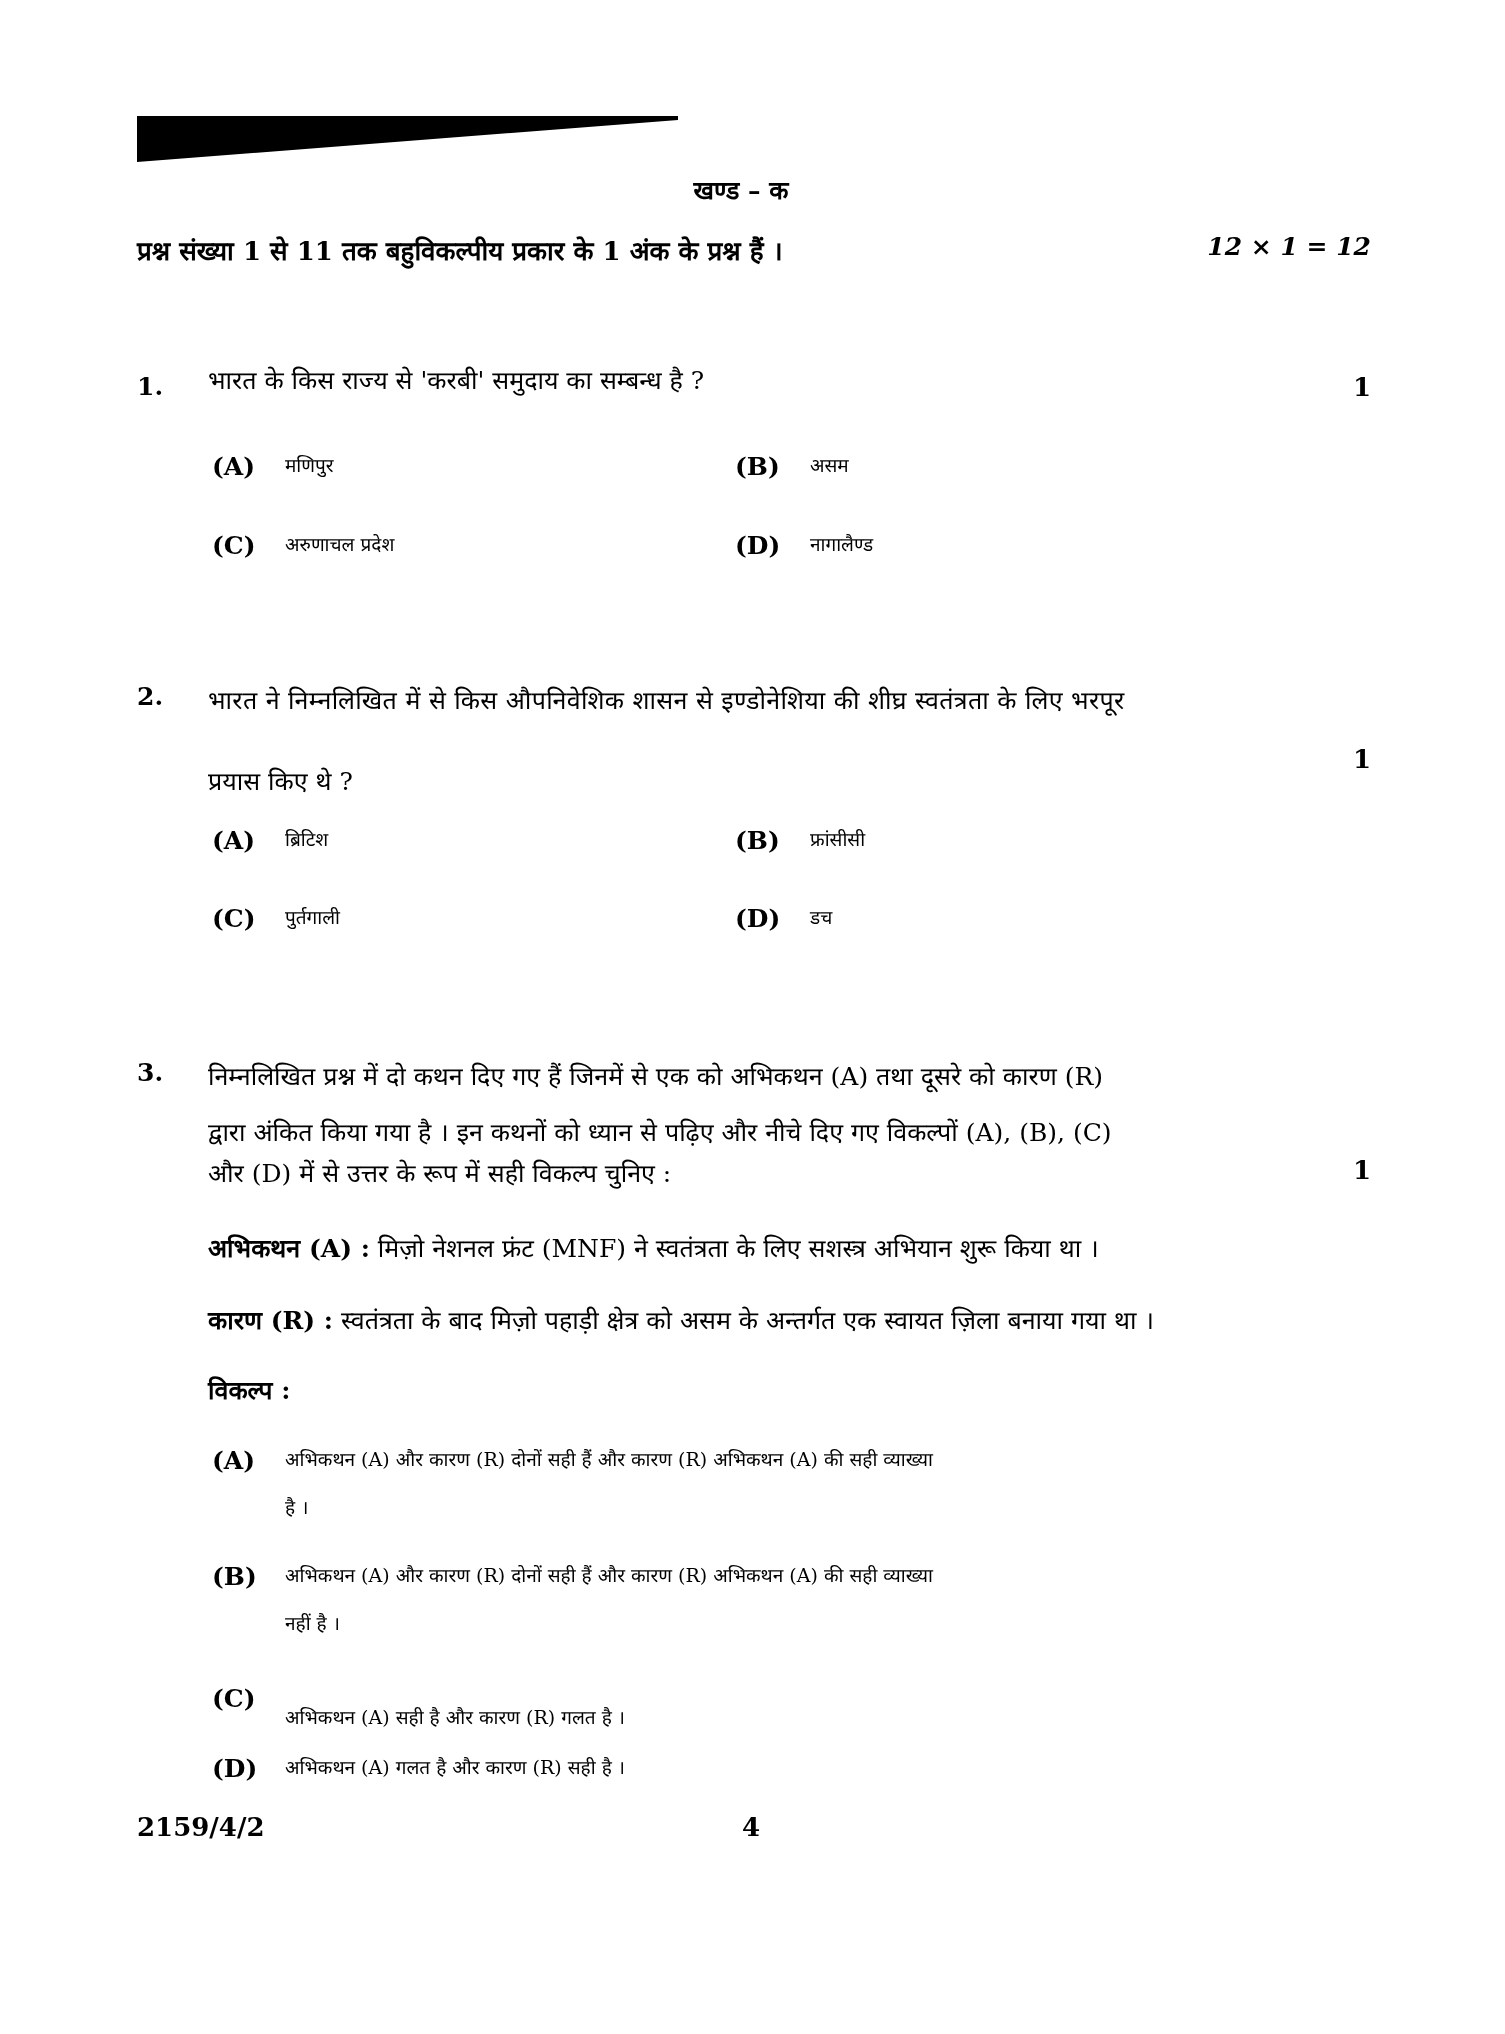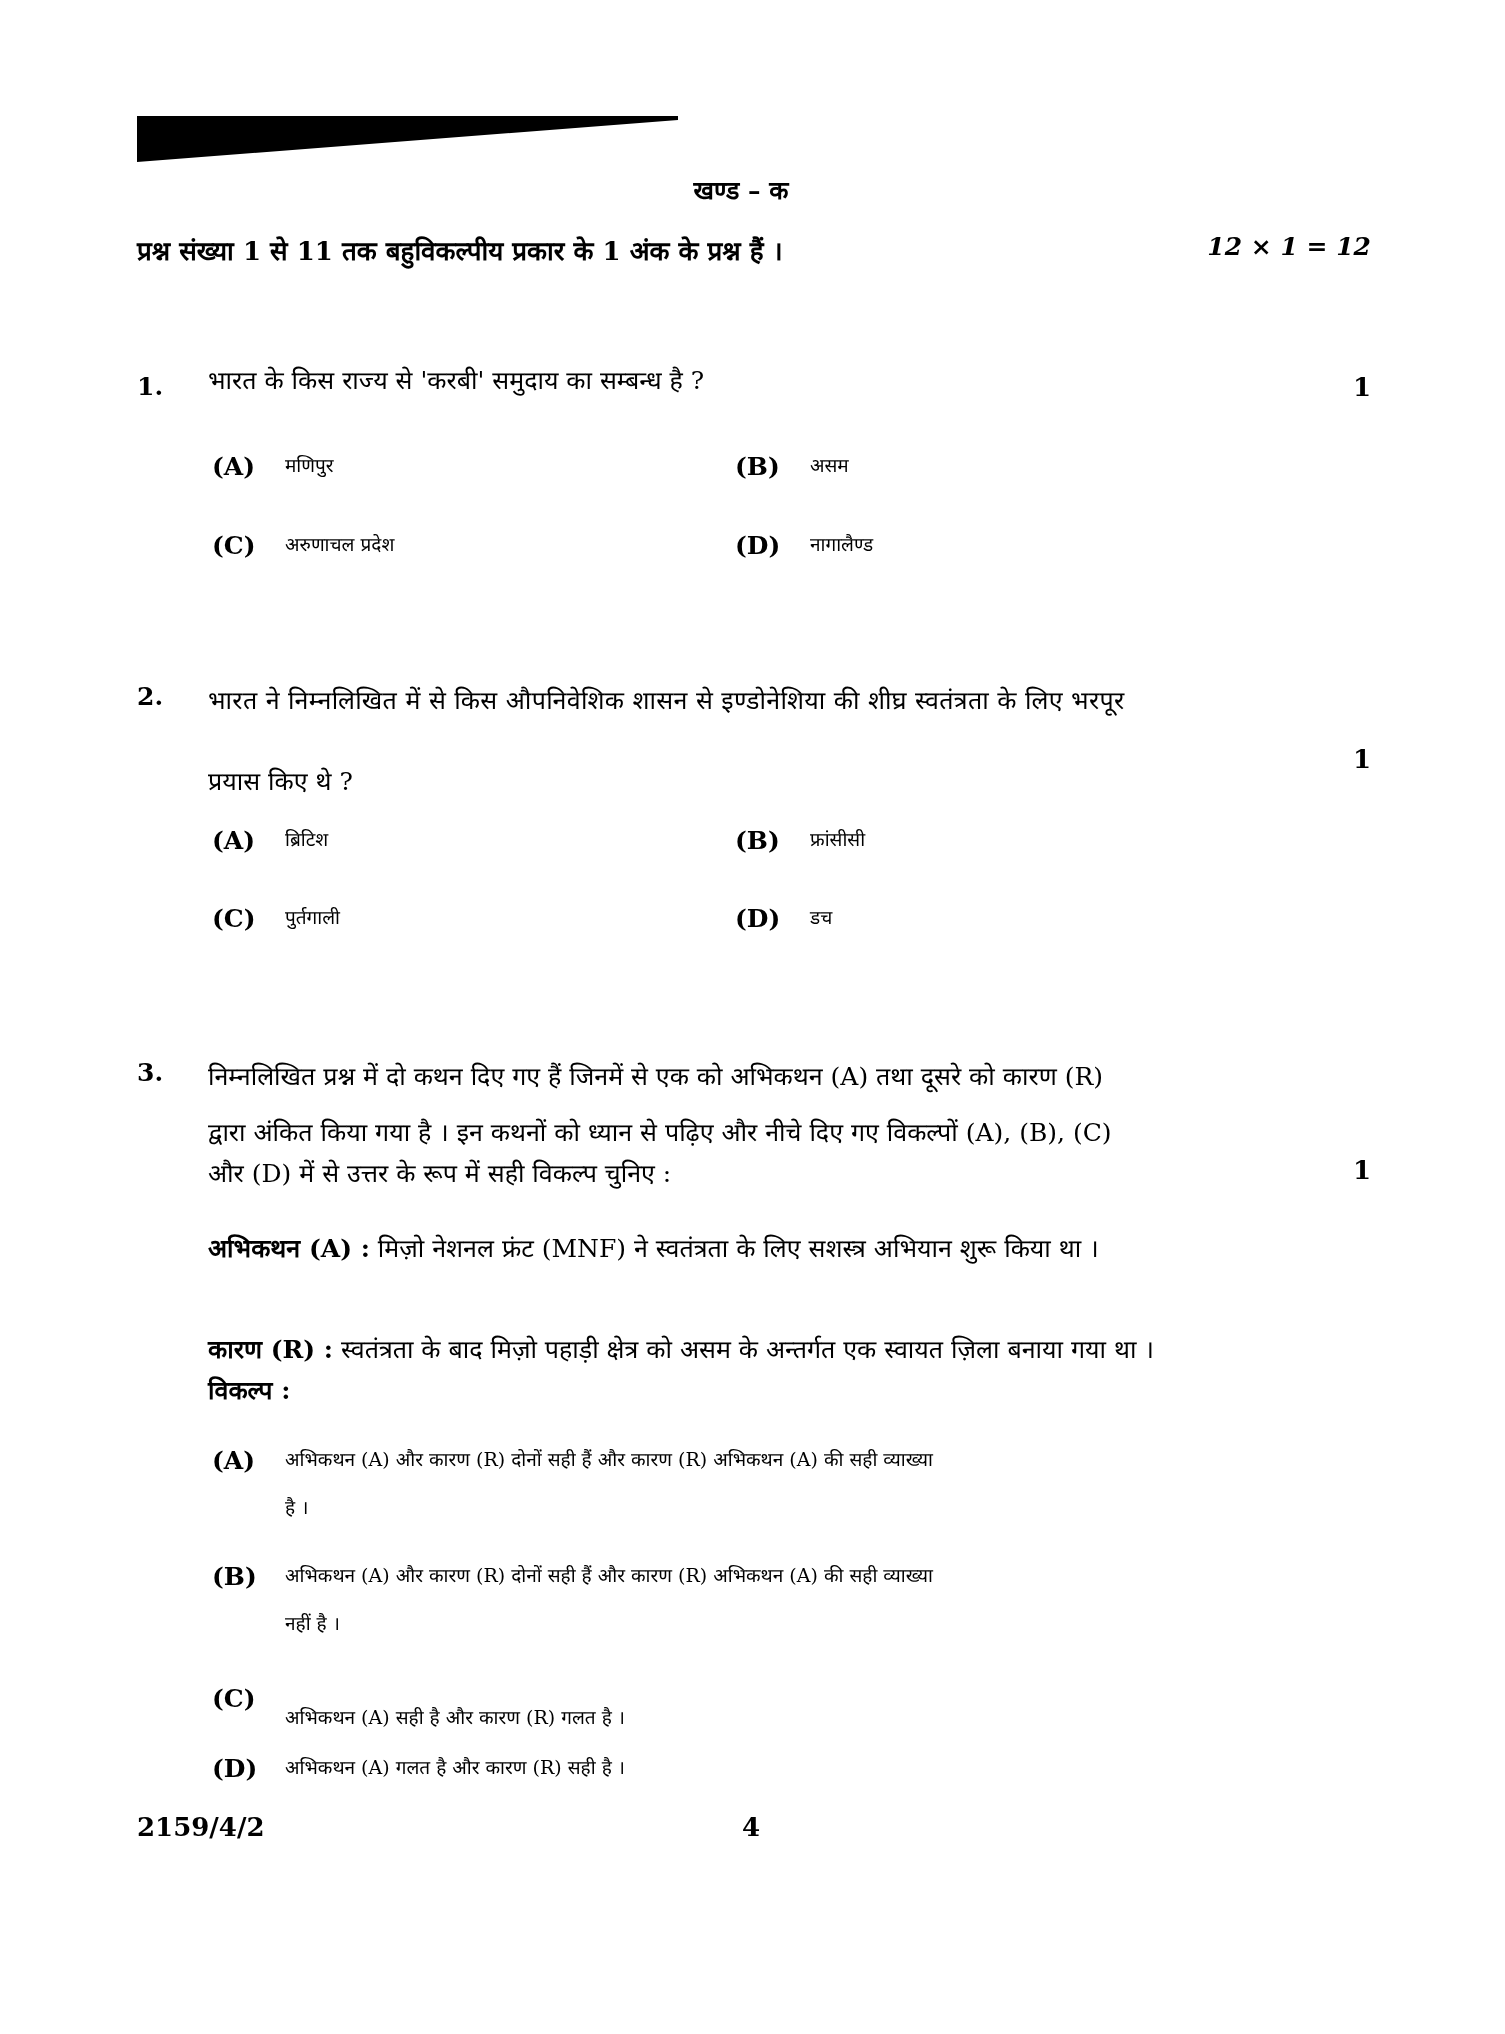--- a/index.html
+++ b/index.html
@@ -137,21 +137,21 @@
   <div class="abs qtext" style="top:1058px;">निम्नलिखित प्रश्न में दो कथन दिए गए हैं जिनमें से एक को अभिकथन (A) तथा दूसरे को कारण (R)</div>
   <div class="abs qtext" style="top:1108px;margin-top:6px;">द्वारा अंकित किया गया है । इन कथनों को ध्यान से पढ़िए और नीचे दिए गए विकल्पों (A), (B), (C)</div>
   <div class="abs qtext" style="top:1155px;">और (D) में से उत्तर के रूप में सही विकल्प चुनिए :</div>
   <div class="abs qmark" style="top:1155px;">1</div>
 
   <div class="abs qtext" style="top:1230px;">
     <span class="bold">अभिकथन (A) :</span>
     <span>मिज़ो नेशनल फ्रंट (MNF) ने स्वतंत्रता के लिए सशस्त्र अभियान शुरू किया था ।</span>
   </div>
 
-  <div class="abs qtext" style="top:1302px;margin-top:29px;">
+  <div class="abs qtext" style="top:1302px;">
     <span class="bold">कारण (R) :</span>
     <span>स्वतंत्रता के बाद मिज़ो पहाड़ी क्षेत्र को असम के अन्तर्गत एक स्वायत ज़िला बनाया गया था ।</span>
   </div>
 
   <div class="abs qtext bold" style="top:1372px;">विकल्प :</div>
 
   <div>
     <span class="abs opt-label" style="left:212px; top:1446px;">(A)</span>
     <span class="abs opt-text" style="left:285px; top:1446px;">अभिकथन (A) और कारण (R) दोनों सही हैं और कारण (R) अभिकथन (A) की सही व्याख्या</span>
     <span class="abs opt-text" style="left:285px; top:1494px;">है ।</span>

